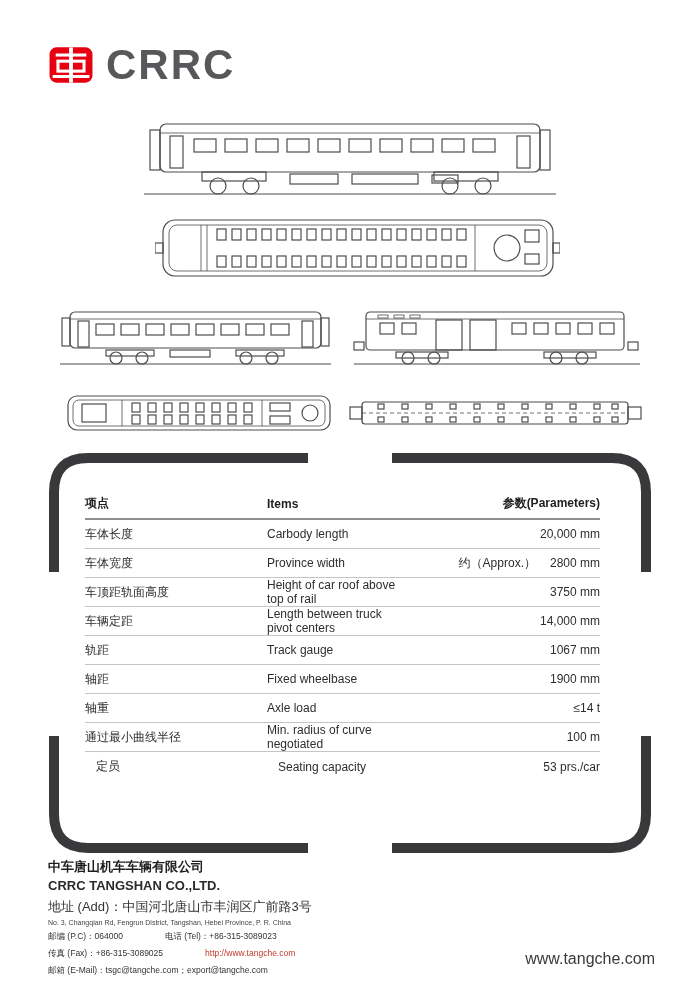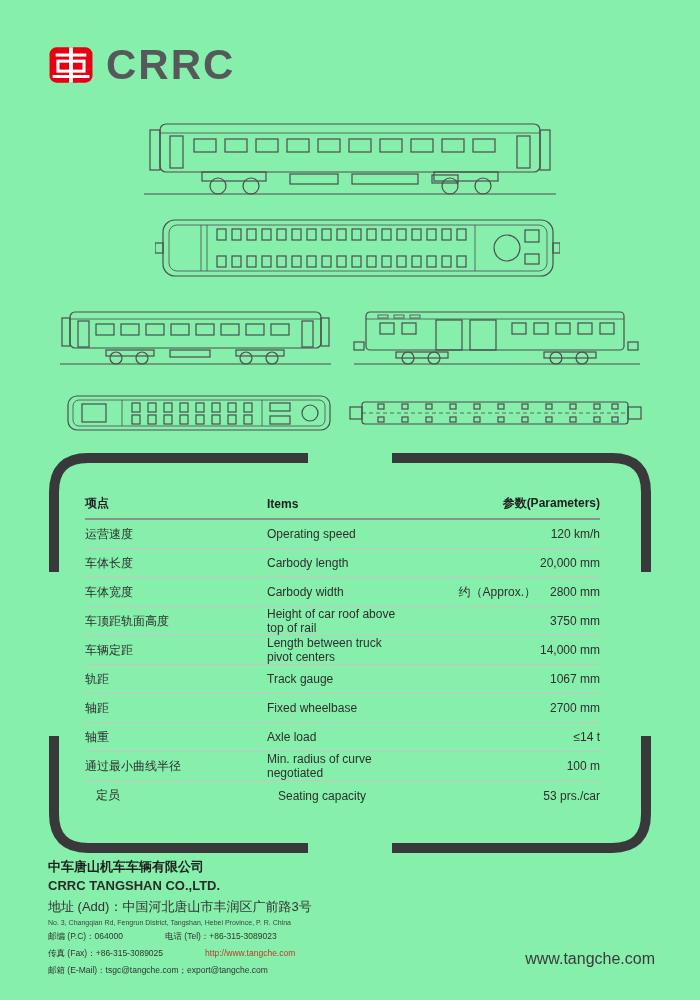--- a/index.html
+++ b/index.html
@@ -1,18 +1,18 @@
 <!DOCTYPE html>
 <html><head>
 <meta charset="utf-8">
 <style>
   * { margin:0; padding:0; box-sizing:border-box; }
   html,body { background:#d8d8d6; }
   body { font-family:"Liberation Sans","DejaVu Sans",sans-serif; }
-  .page { position:relative; width:700px; height:1000px; background:#86efac; overflow:hidden; margin:0 auto; }
+  .page { position:relative; width:700px; height:1000px; background:#ffffff; overflow:hidden; margin:0 auto; }
 
   
   .brand { position:absolute; left:48px; top:44px; display:flex; align-items:center; gap:12px; }
   .brand-text { font-size:42px; font-weight:700; color:#57585a; letter-spacing:2px; line-height:1; }
 
   
   .diagram { position:absolute; }
   svg.line-art { stroke:#4d4d4d; fill:none; stroke-width:1.2; }
   svg.line-art .thin { stroke-width:0.8; }
 
@@ -248,32 +248,27 @@
     </g>
   </svg>
 
   <div class="spec-table">
     <div class="trow header">
       <div class="cell cn">项点</div>
       <div class="cell en">Items</div>
       <div class="cell val">参数(Parameters)</div>
     </div>
     <div class="trow">
-      <div class="cell cn">运营速度</div>
-      <div class="cell en">Operating speed</div>
-      <div class="cell val">120 km/h</div>
-    </div>
-    <div class="trow">
       <div class="cell cn">车体长度</div>
       <div class="cell en">Carbody length</div>
       <div class="cell val">20,000 mm</div>
     </div>
     <div class="trow">
       <div class="cell cn">车体宽度</div>
-      <div class="cell en">Carbody width</div>
+      <div class="cell en">Province width</div>
       <div class="cell val">
         <span class="approx">约（Approx.）</span><span>2800 mm</span>
       </div>
     </div>
     <div class="trow">
       <div class="cell cn">车顶距轨面高度</div>
       <div class="cell en">Height of car roof above top of rail</div>
       <div class="cell val">3750 mm</div>
     </div>
     <div class="trow">
@@ -282,21 +277,21 @@
       <div class="cell val">14,000 mm</div>
     </div>
     <div class="trow">
       <div class="cell cn">轨距</div>
       <div class="cell en">Track gauge</div>
       <div class="cell val">1067 mm</div>
     </div>
     <div class="trow">
       <div class="cell cn">轴距</div>
       <div class="cell en">Fixed wheelbase</div>
-      <div class="cell val">2700 mm</div>
+      <div class="cell val">1900 mm</div>
     </div>
     <div class="trow">
       <div class="cell cn">轴重</div>
       <div class="cell en">Axle load</div>
       <div class="cell val">≤14 t</div>
     </div>
     <div class="trow">
       <div class="cell cn">通过最小曲线半径</div>
       <div class="cell en">Min. radius of curve negotiated</div>
       <div class="cell val">100 m</div>

